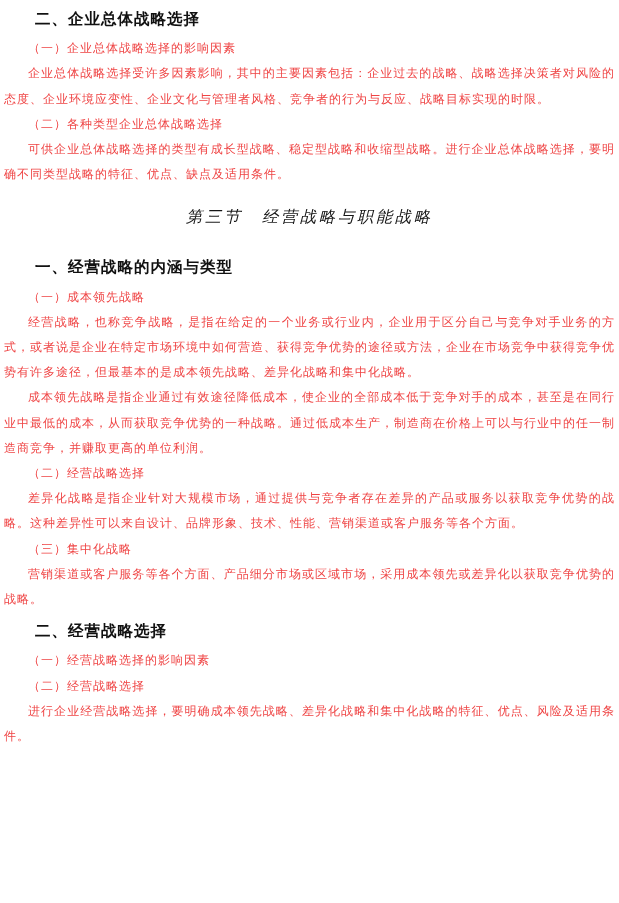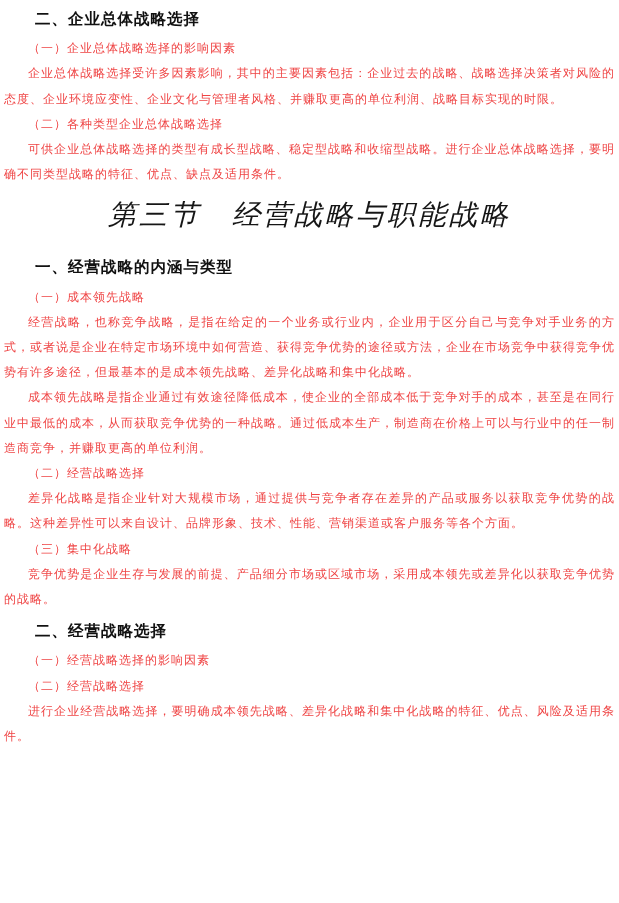--- a/index.html
+++ b/index.html
@@ -34,40 +34,40 @@
     font-weight: bold;
     font-size: 15.5px;
     line-height: 25.2px;
     letter-spacing: 1px;
     text-indent: 2em;
     color: #111111;
   }
   .chapter-title {
     margin: 0;
     padding: 15px 0 16px 0;
-    font-family: Liberation Mono, monospace;
+    font-family: Liberation Sans, sans-serif;
     font-style: italic;
     font-weight: 500;
-    font-size: 28px;
+    font-size: 16px;
     line-height: 30px;
     letter-spacing: 3px;
     text-align: center;
     color: #161616;
   }
 </style>
 </head>
 <body>
 
 <div class="page">
 
   <h3 class="bold-heading" style="padding-top:0;">二、企业总体战略选择</h3>
 
   <p class="body-para">（一）企业总体战略选择的影响因素</p>
 
-  <p class="body-para">企业总体战略选择受许多因素影响，其中的主要因素包括：企业过去的战略、战略选择决策者对风险的态度、企业环境应变性、企业文化与管理者风格、并赚取更高的单位利润、战略目标实现的时限。</p>
+  <p class="body-para">企业总体战略选择受许多因素影响，其中的主要因素包括：企业过去的战略、战略选择决策者对风险的态度、企业环境应变性、企业文化与管理者风格、竞争者的行为与反应、战略目标实现的时限。</p>
 
   <p class="body-para">（二）各种类型企业总体战略选择</p>
 
   <p class="body-para">可供企业总体战略选择的类型有成长型战略、稳定型战略和收缩型战略。进行企业总体战略选择，要明确不同类型战略的特征、优点、缺点及适用条件。</p>
 
   <div class="chapter-title">第三节　经营战略与职能战略</div>
 
   <h3 class="bold-heading">一、经营战略的内涵与类型</h3>
 
   <p class="body-para">（一）成本领先战略</p>
@@ -75,21 +75,21 @@
   <p class="body-para">经营战略，也称竞争战略，是指在给定的一个业务或行业内，企业用于区分自己与竞争对手业务的方式，或者说是企业在特定市场环境中如何营造、获得竞争优势的途径或方法，企业在市场竞争中获得竞争优势有许多途径，但最基本的是成本领先战略、差异化战略和集中化战略。</p>
 
   <p class="body-para">成本领先战略是指企业通过有效途径降低成本，使企业的全部成本低于竞争对手的成本，甚至是在同行业中最低的成本，从而获取竞争优势的一种战略。通过低成本生产，制造商在价格上可以与行业中的任一制造商竞争，并赚取更高的单位利润。</p>
 
   <p class="body-para">（二）经营战略选择</p>
 
   <p class="body-para">差异化战略是指企业针对大规模市场，通过提供与竞争者存在差异的产品或服务以获取竞争优势的战略。这种差异性可以来自设计、品牌形象、技术、性能、营销渠道或客户服务等各个方面。</p>
 
   <p class="body-para">（三）集中化战略</p>
 
-  <p class="body-para">竞争优势是企业生存与发展的前提、产品细分市场或区域市场，采用成本领先或差异化以获取竞争优势的战略。</p>
+  <p class="body-para">营销渠道或客户服务等各个方面、产品细分市场或区域市场，采用成本领先或差异化以获取竞争优势的战略。</p>
 
   <h3 class="bold-heading">二、经营战略选择</h3>
 
   <p class="body-para">（一）经营战略选择的影响因素</p>
 
 
   <p class="body-para">（二）经营战略选择</p>
 
   <p class="body-para">进行企业经营战略选择，要明确成本领先战略、差异化战略和集中化战略的特征、优点、风险及适用条件。</p>
 

